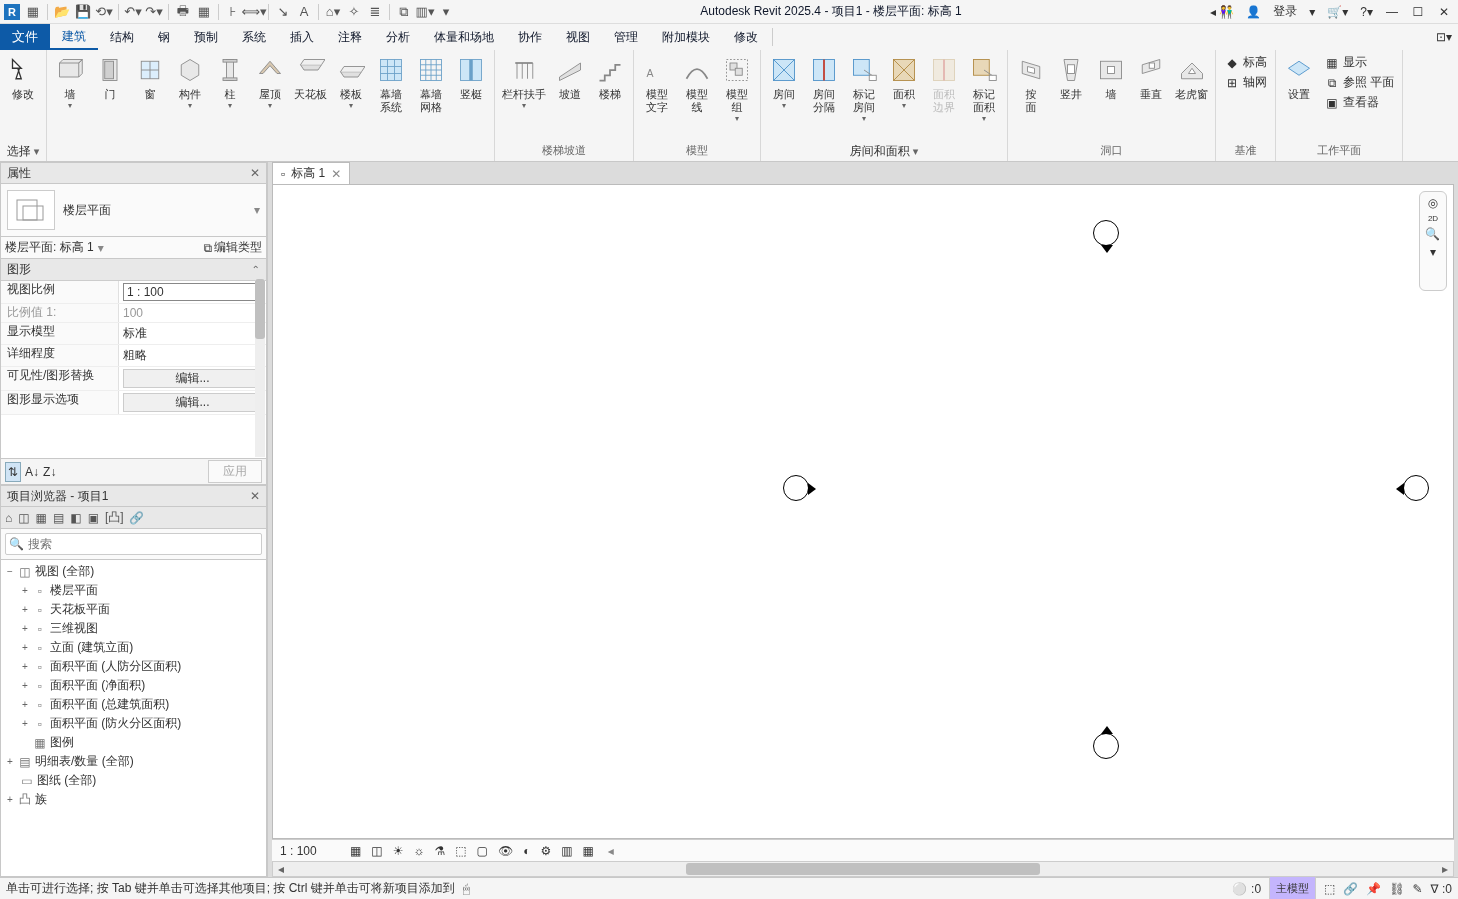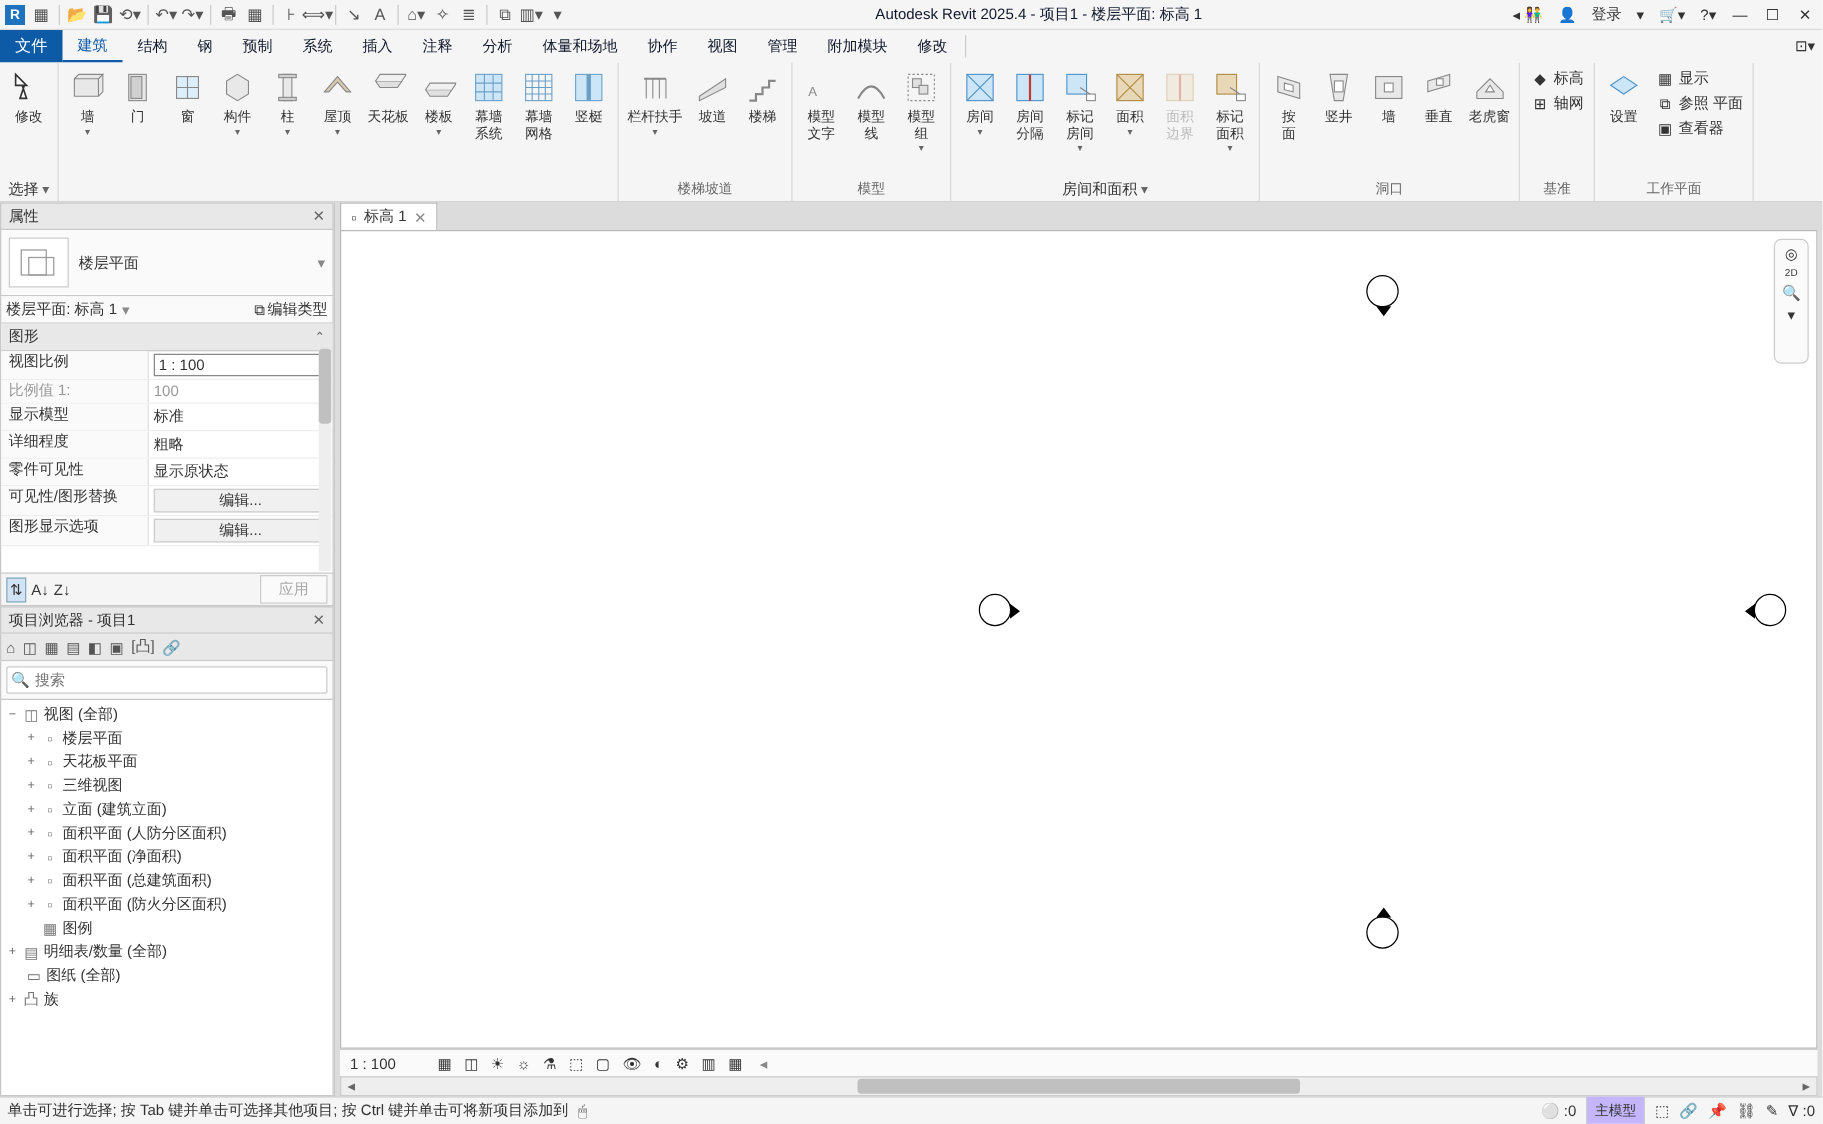--- a/index.html
+++ b/index.html
@@ -569,24 +569,20 @@
         </div>
       <div class="pg-row">
           <div>显示模型</div>
           <div>标准</div>
         </div>
       <div class="pg-row">
           <div>详细程度</div>
           <div>粗略</div>
         </div>
       <div class="pg-row">
-          <div>零件可见性</div>
-          <div>显示原状态</div>
-        </div>
-      <div class="pg-row">
           <div>可见性/图形替换</div>
           <div><button class="ed">编辑...</button></div>
         </div>
       <div class="pg-row">
           <div>图形显示选项</div>
           <div><button class="ed">编辑...</button></div>
         </div>
 
       <div class="pg-scroll">
           <div class="pg-thumb"></div>

